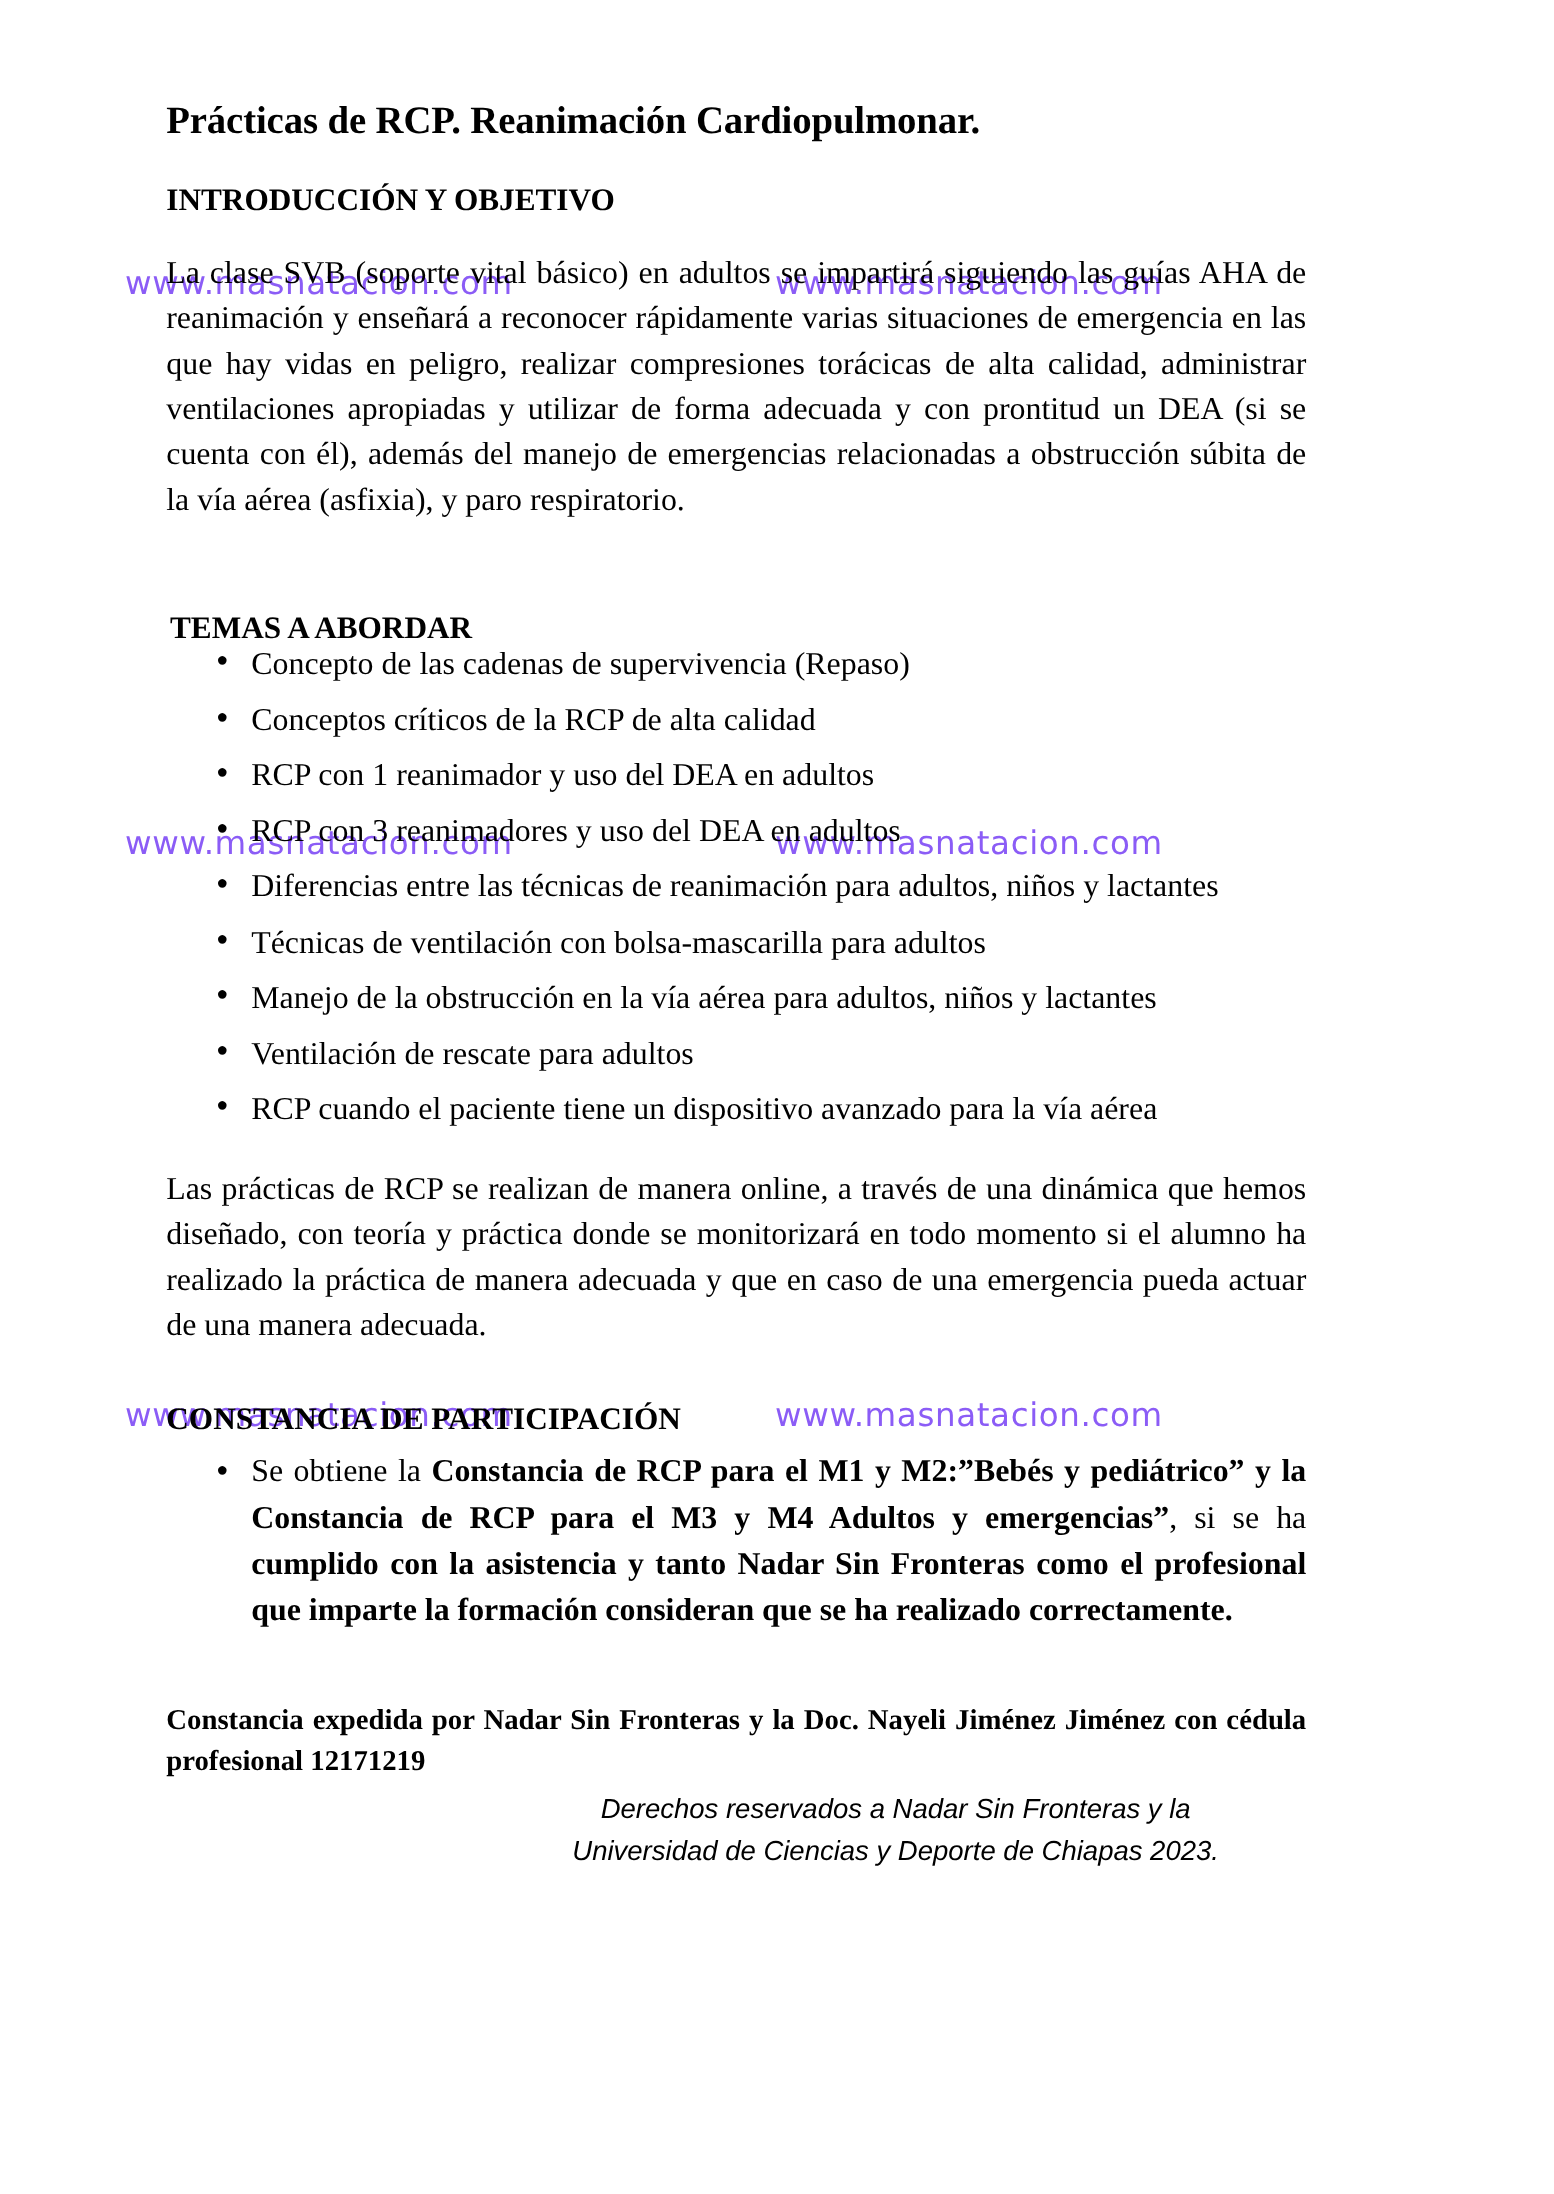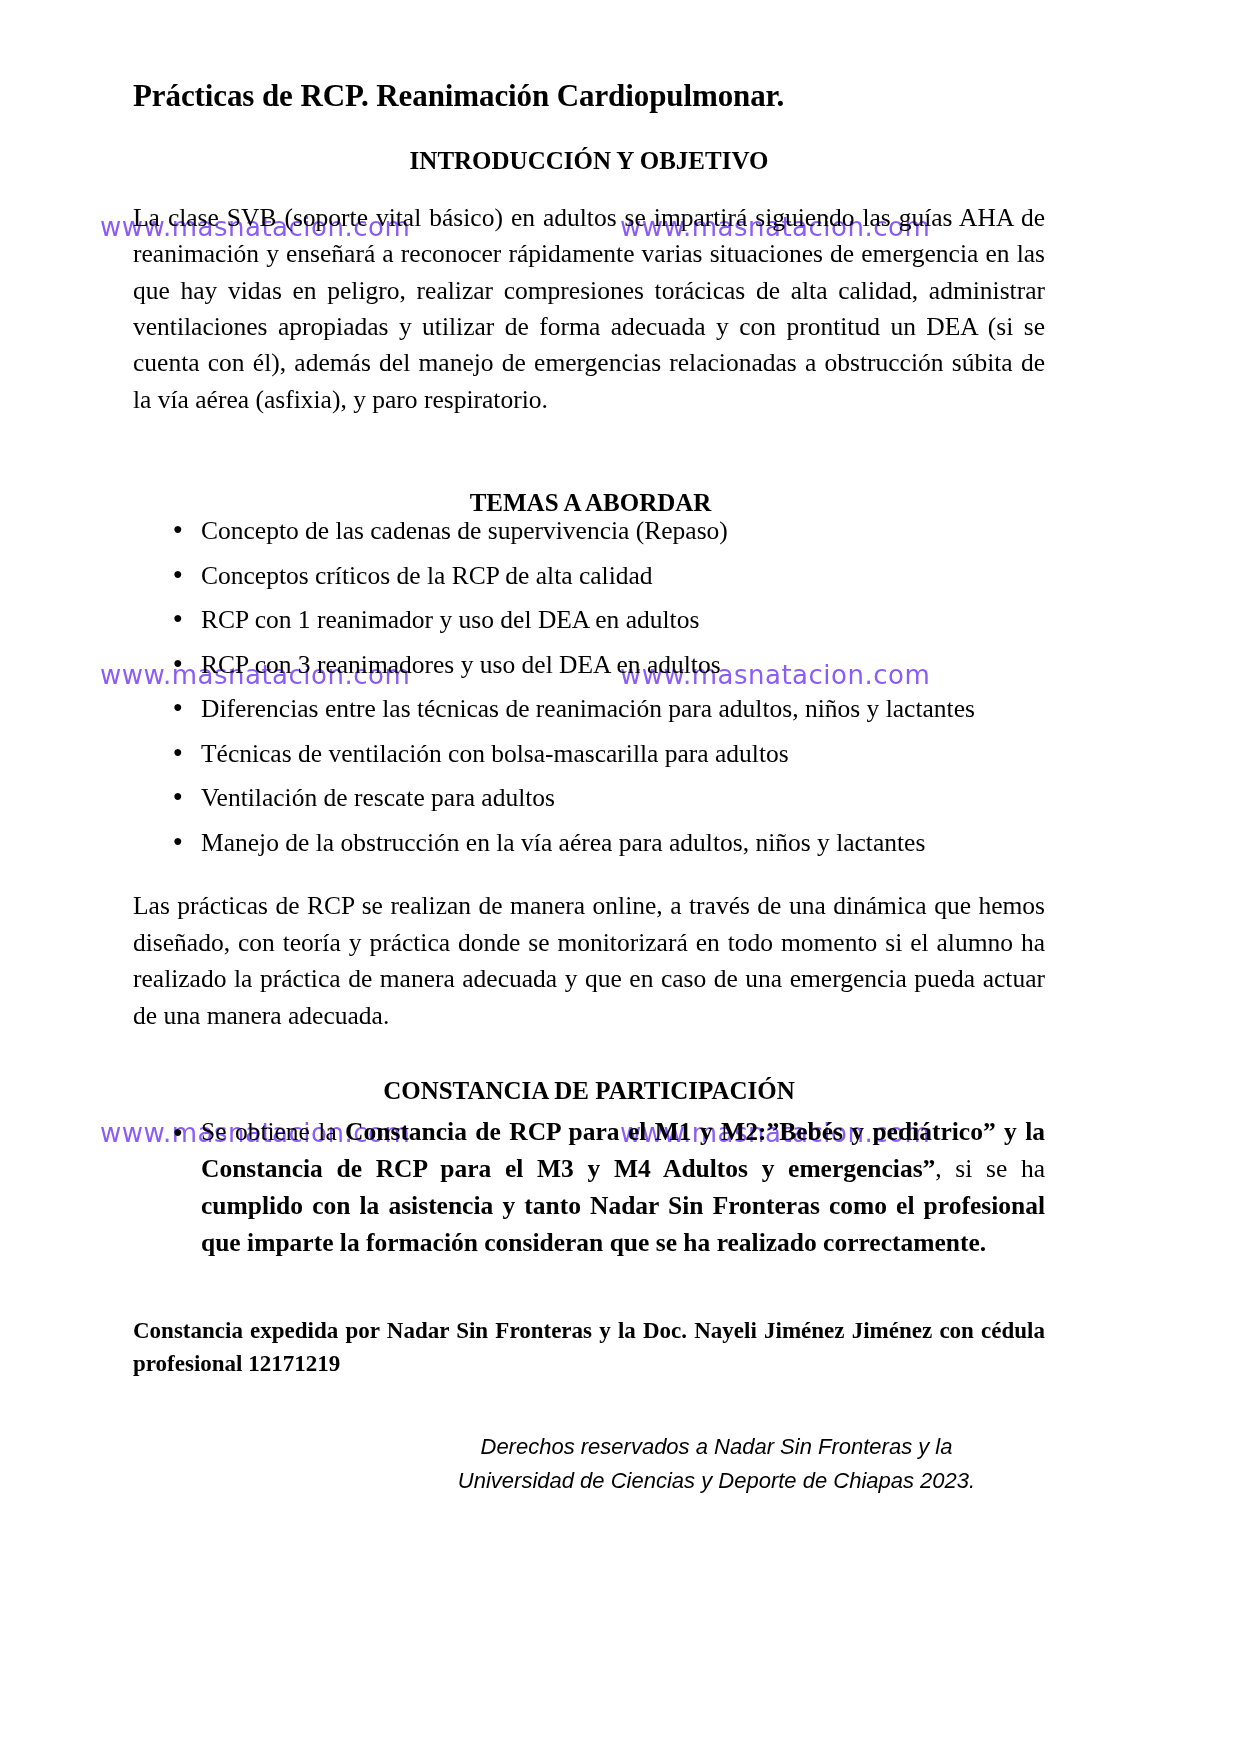--- a/index.html
+++ b/index.html
@@ -50,21 +50,20 @@
     padding-top: 78px;
     line-height: 1.15;
     letter-spacing: -0.1px;
   }
 
   h2.section-heading {
     font-size: 25px;
     font-weight: bold;
     margin: 0;
     line-height: 1.2;
-    text-align: center;
   }
   .h-intro   { padding-top: 32px; }
   .h-temas   { padding-top: 70px; padding-left: 3px; }
   .h-const   { padding-top: 42px; }
 
   p.body-par {
     font-size: 25.5px;
     line-height: 1.43;
     margin: 0;
     text-align: justify;
@@ -168,22 +167,23 @@
 
     <h2 class="section-heading h-temas">TEMAS A ABORDAR</h2>
 
     <ul class="bullets bullets-temas">
       <li><span>Concepto de las cadenas de supervivencia (Repaso)</span></li>
       <li><span>Conceptos críticos de la RCP de alta calidad</span></li>
       <li><span>RCP con 1 reanimador y uso del DEA en adultos</span></li>
       <li><span>RCP con 3 reanimadores y uso del DEA en adultos</span></li>
       <li><span>Diferencias entre las técnicas de reanimación para adultos, niños y lactantes</span></li>
       <li><span>Técnicas de ventilación con bolsa-mascarilla para adultos</span></li>
+      <li><span>Manejo de la obstrucción en la vía aérea para adultos, niños y lactantes</span></li>
       <li><span>Ventilación de rescate para adultos</span></li>
-      <li><span>Manejo de la obstrucción en la vía aérea para adultos, niños y lactantes</span></li>
+      <li><span>RCP cuando el paciente tiene un dispositivo avanzado para la vía aérea</span></li>
     </ul>
 
     <p class="body-par p-after-list">Las prácticas de RCP se realizan de manera online, a través de una dinámica que hemos diseñado, con teoría y práctica donde se monitorizará en todo momento si el alumno ha realizado la práctica de manera adecuada y que en caso de una emergencia pueda actuar de una manera adecuada.</p>
 
     <h2 class="section-heading h-const">CONSTANCIA DE PARTICIPACIÓN</h2>
 
     <ul class="bullets bullets-const">
       <li><span>Se obtiene la </span><span class="b">Constancia de RCP para el M1 y M2:”Bebés y pediátrico” y la Constancia de RCP para el M3 y M4 Adultos y emergencias”</span><span>, si se ha </span><span class="b">cumplido con la asistencia y tanto Nadar Sin Fronteras como el profesional que imparte la formación consideran que se ha realizado correctamente.</span></li>
     </ul>
 

